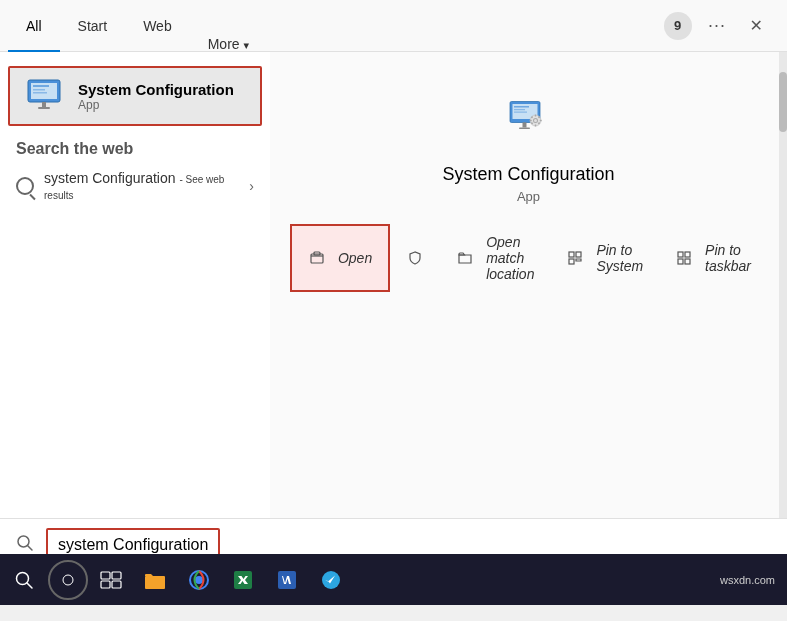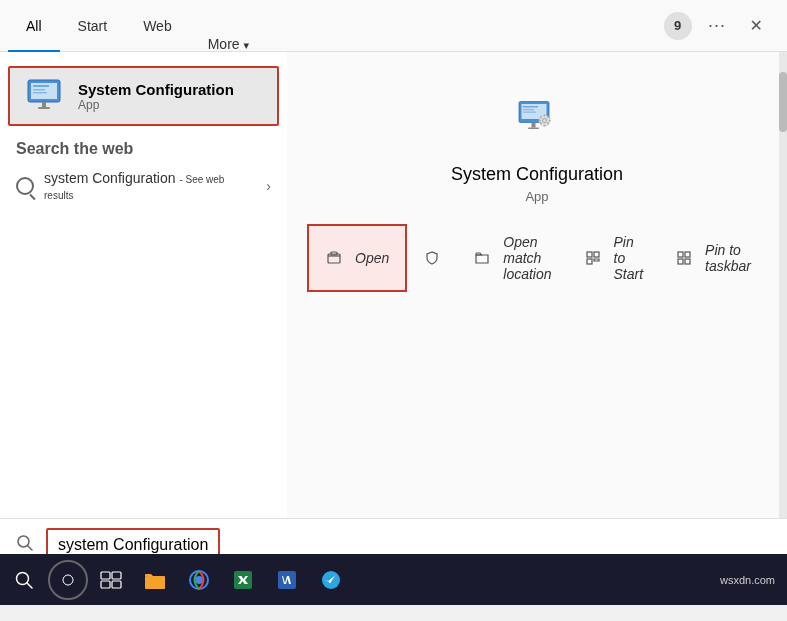--- a/index.html
+++ b/index.html
@@ -514,21 +514,21 @@
 
         <div class="action-item">
           <div class="action-icon">
             <svg width="16" height="16" viewBox="0 0 16 16" fill="none" xmlns="http://www.w3.org/2000/svg">
               <rect x="2" y="2" width="5" height="5" stroke="#555" stroke-width="1.2" fill="none"></rect>
               <rect x="9" y="2" width="5" height="5" stroke="#555" stroke-width="1.2" fill="none"></rect>
               <rect x="2" y="9" width="5" height="5" stroke="#555" stroke-width="1.2" fill="none"></rect>
               <path d="M9 9h5v2H9z" stroke="#555" stroke-width="1.2" fill="none"></path>
             </svg>
           </div>
-          <span>Pin to Start</span>
+          <span>Pin to System</span>
         </div>
 
         <div class="action-item">
           <div class="action-icon">
             <svg width="16" height="16" viewBox="0 0 16 16" fill="none" xmlns="http://www.w3.org/2000/svg">
               <rect x="2" y="2" width="5" height="5" stroke="#555" stroke-width="1.2" fill="none"></rect>
               <rect x="9" y="2" width="5" height="5" stroke="#555" stroke-width="1.2" fill="none"></rect>
               <rect x="2" y="9" width="5" height="5" stroke="#555" stroke-width="1.2" fill="none"></rect>
               <rect x="9" y="9" width="5" height="5" stroke="#555" stroke-width="1.2" fill="none"></rect>
             </svg>

